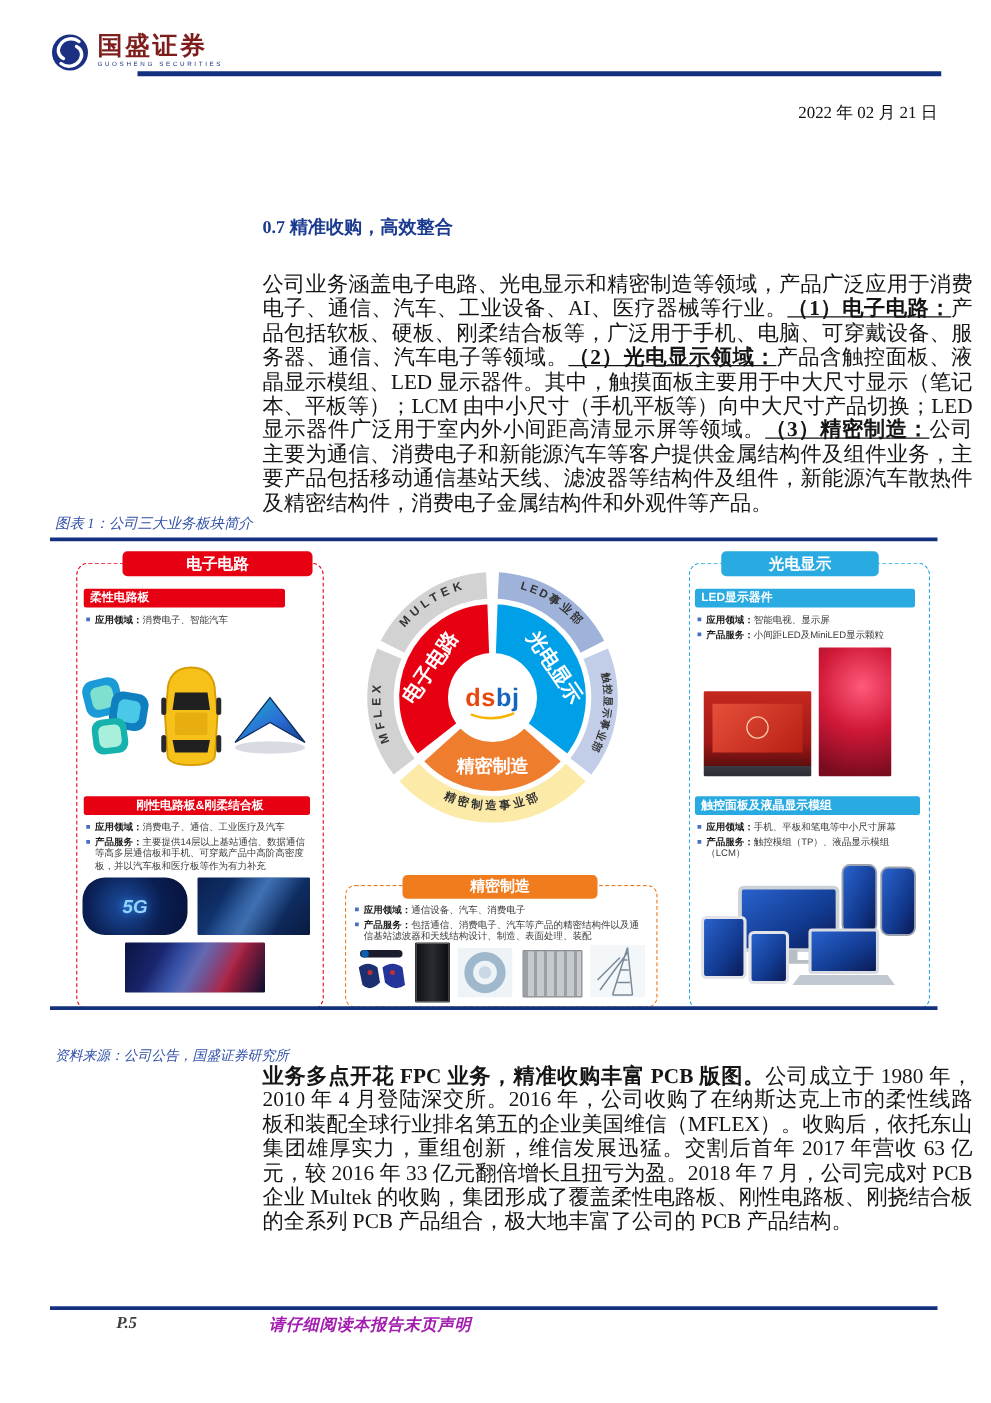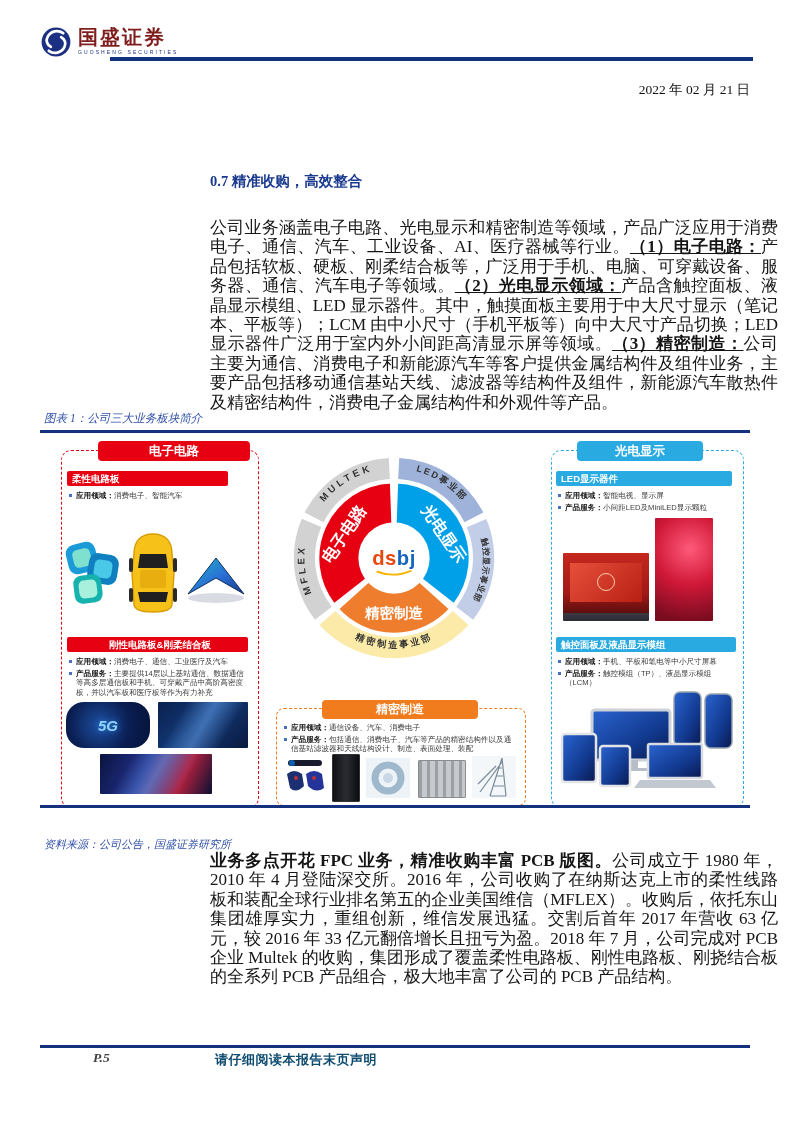--- a/index.html
+++ b/index.html
@@ -27,21 +27,21 @@
   .dot{flex:0 0 3px;width:3px;height:3px;background:#4a6fbe;margin:3px 4px 0 1px;}
   .bl{font-weight:bold;color:#1a1a1a;}
   .img{position:absolute;}
   .photo{position:absolute;border-radius:1px;}
   .p5g{display:flex;align-items:center;justify-content:center;font-weight:bold;font-style:italic;font-size:15px;color:#8fd6ff;text-shadow:0 0 6px #2f7fe0;border-radius:18px;}
   .glow{position:absolute;inset:0;background:linear-gradient(120deg,transparent 25%,rgba(120,180,255,.45) 50%,transparent 75%);}
   .screen70{position:absolute;left:8%;top:14%;width:84%;height:58%;background:linear-gradient(135deg,#e6503a,#b81f14);display:flex;align-items:center;justify-content:center;}
   .screen70 i{width:16px;height:16px;border-radius:50%;border:1.5px solid rgba(255,230,190,.85);display:block;}
   
   .pagenum{position:absolute;left:57px;top:1050px;font-family:"Liberation Serif",serif;font-weight:bold;font-style:italic;font-size:13.5px;color:#404040;margin-left:36px;}
-  .disclaimer{position:absolute;left:215px;top:1051px;font-family:"Liberation Serif",serif;font-weight:bold;font-size:13px;color:#0c4a6e;letter-spacing:.5px;}
+  .disclaimer{position:absolute;left:215px;top:1051px;font-family:"Liberation Serif",serif;font-weight:bold;font-style:italic;font-size:13px;color:#a21caf;letter-spacing:.5px;}
 </style>
 </head>
 <body>
 
 <div class="abs" style="inset:0;">
 
   <div class="abs" style="left:40px;top:26px;display:flex;align-items:flex-start;">
     <svg width="32" height="32" viewBox="0 0 40 40">
       <circle cx="20" cy="20" r="18" fill="#1b2f83"></circle>
       <path d="M29,9 A13,13 0 0 0 9.5,13.5 A9,9 0 0 0 13.5,26" stroke="#ffffff" stroke-width="3.4" fill="none" stroke-linecap="round"></path>

